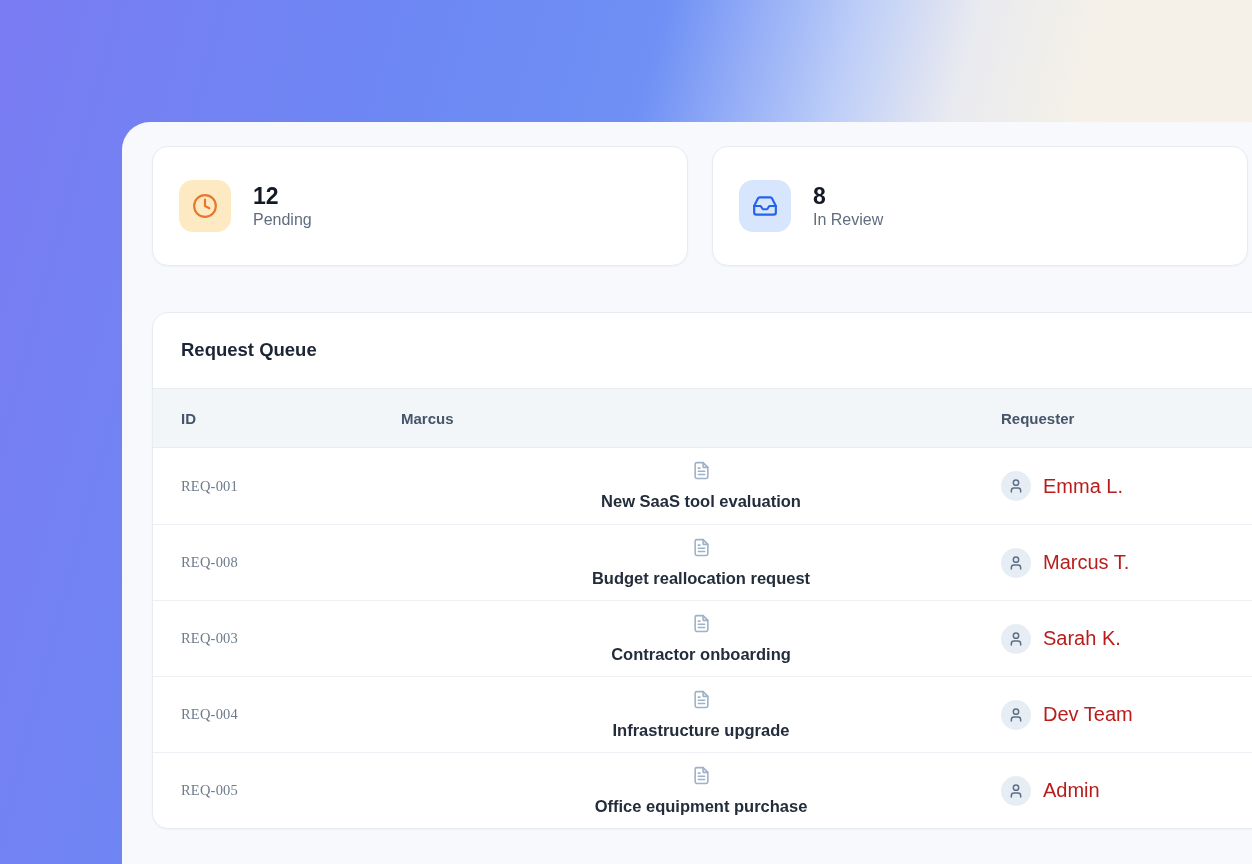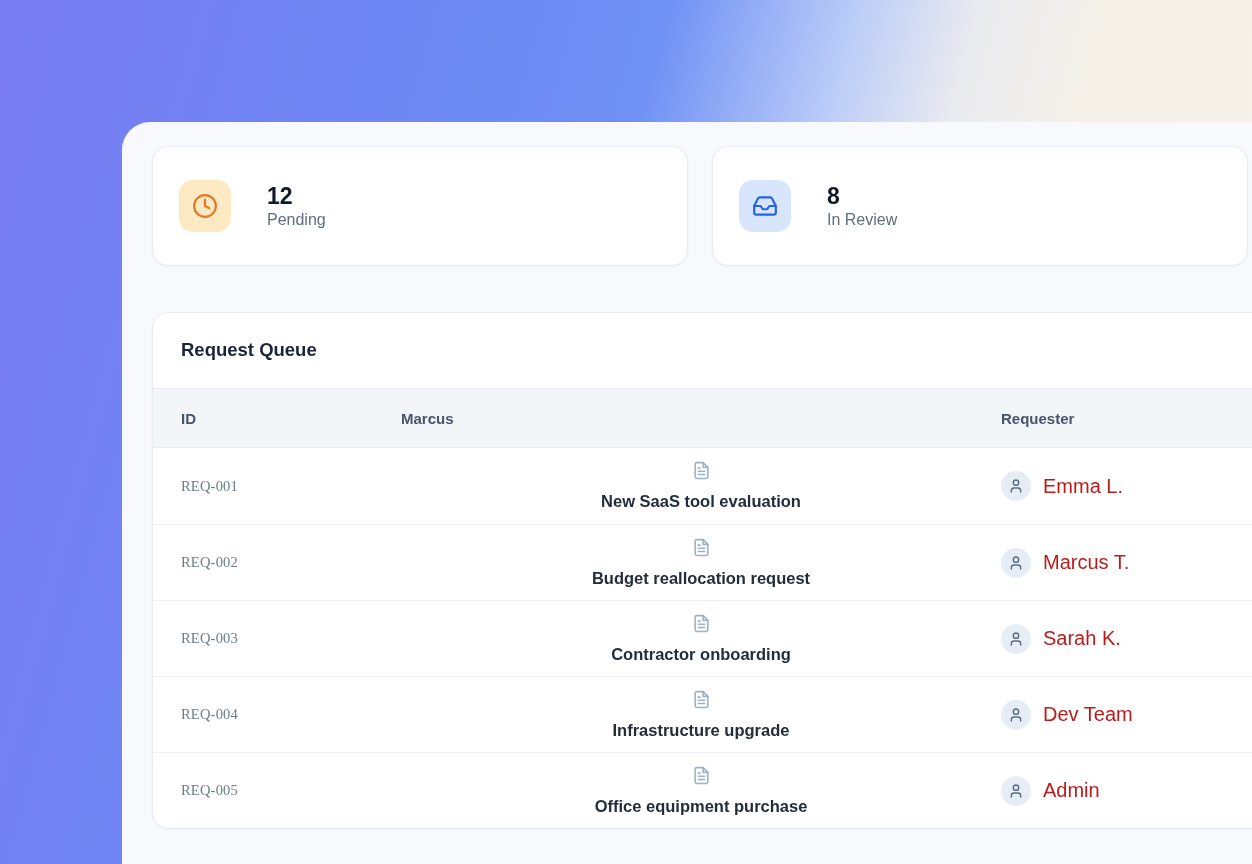--- a/index.html
+++ b/index.html
@@ -21,21 +21,21 @@
   }
 
   
   .stats-row { display:flex; gap:24px; }
   .stat-card {
     width:536px; height:120px;
     background:#ffffff;
     border:1px solid #e8ecf1;
     border-radius:16px;
     box-shadow:0 1px 2px rgba(16,24,40,.04);
-    display:flex; align-items:center; gap:36px;
+    display:flex; align-items:center; gap:22px;
     padding-left:26px;
   }
   .stat-icon {
     width:52px; height:52px; border-radius:14px;
     display:flex; align-items:center; justify-content:center;
     flex:0 0 auto;
   }
   .stat-icon svg { width:26px; height:26px; }
   .icon-amber { background:#fdeac3; color:#e8772e; }
   .icon-blue  { background:#d8e6fd; color:#2563eb; }
@@ -154,21 +154,21 @@
               <path d="M19 21v-2a4 4 0 0 0-4-4H9a4 4 0 0 0-4 4v2"></path>
                 <circle cx="12" cy="7" r="4"></circle>
             </svg>
 
           </span>
           <span class="requester-name">Emma L.</span>
         </div>
       </div>
 
       <div class="grid-row table-row">
-        <div class="cell-id">REQ-002</div>
+        <div class="cell-id">REQ-008</div>
         <div class="cell-request">
           <span class="file-icon">
             <svg viewBox="0 0 24 24" fill="none" stroke="currentColor" stroke-width="2" stroke-linecap="round" stroke-linejoin="round">
               <path d="M14 2H6a2 2 0 0 0-2 2v16a2 2 0 0 0 2 2h12a2 2 0 0 0 2-2V8z"></path>
               <polyline points="14 2 14 8 20 8"></polyline>
               <line x1="16" y1="13" x2="8" y2="13"></line>
               <line x1="16" y1="17" x2="8" y2="17"></line>
               <line x1="10" y1="9" x2="8" y2="9"></line>
             </svg>
           </span>

